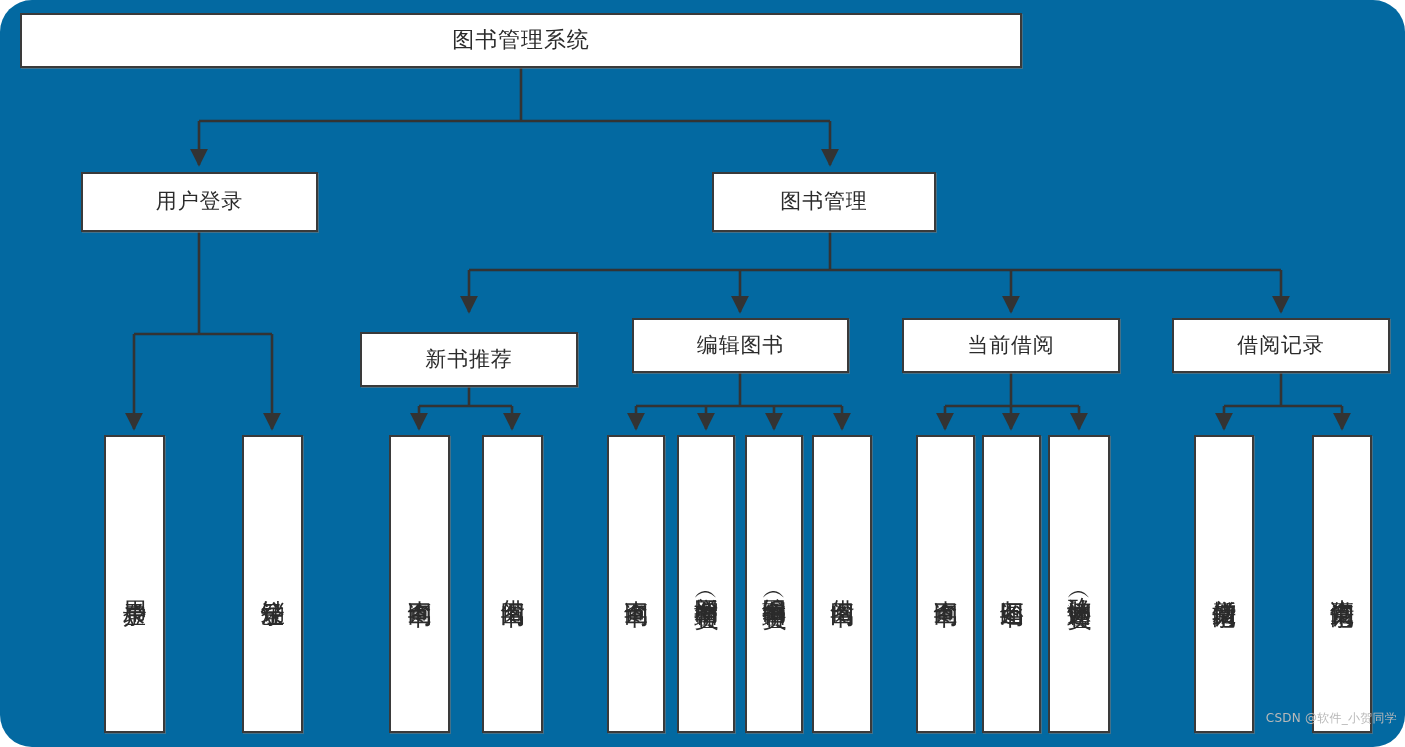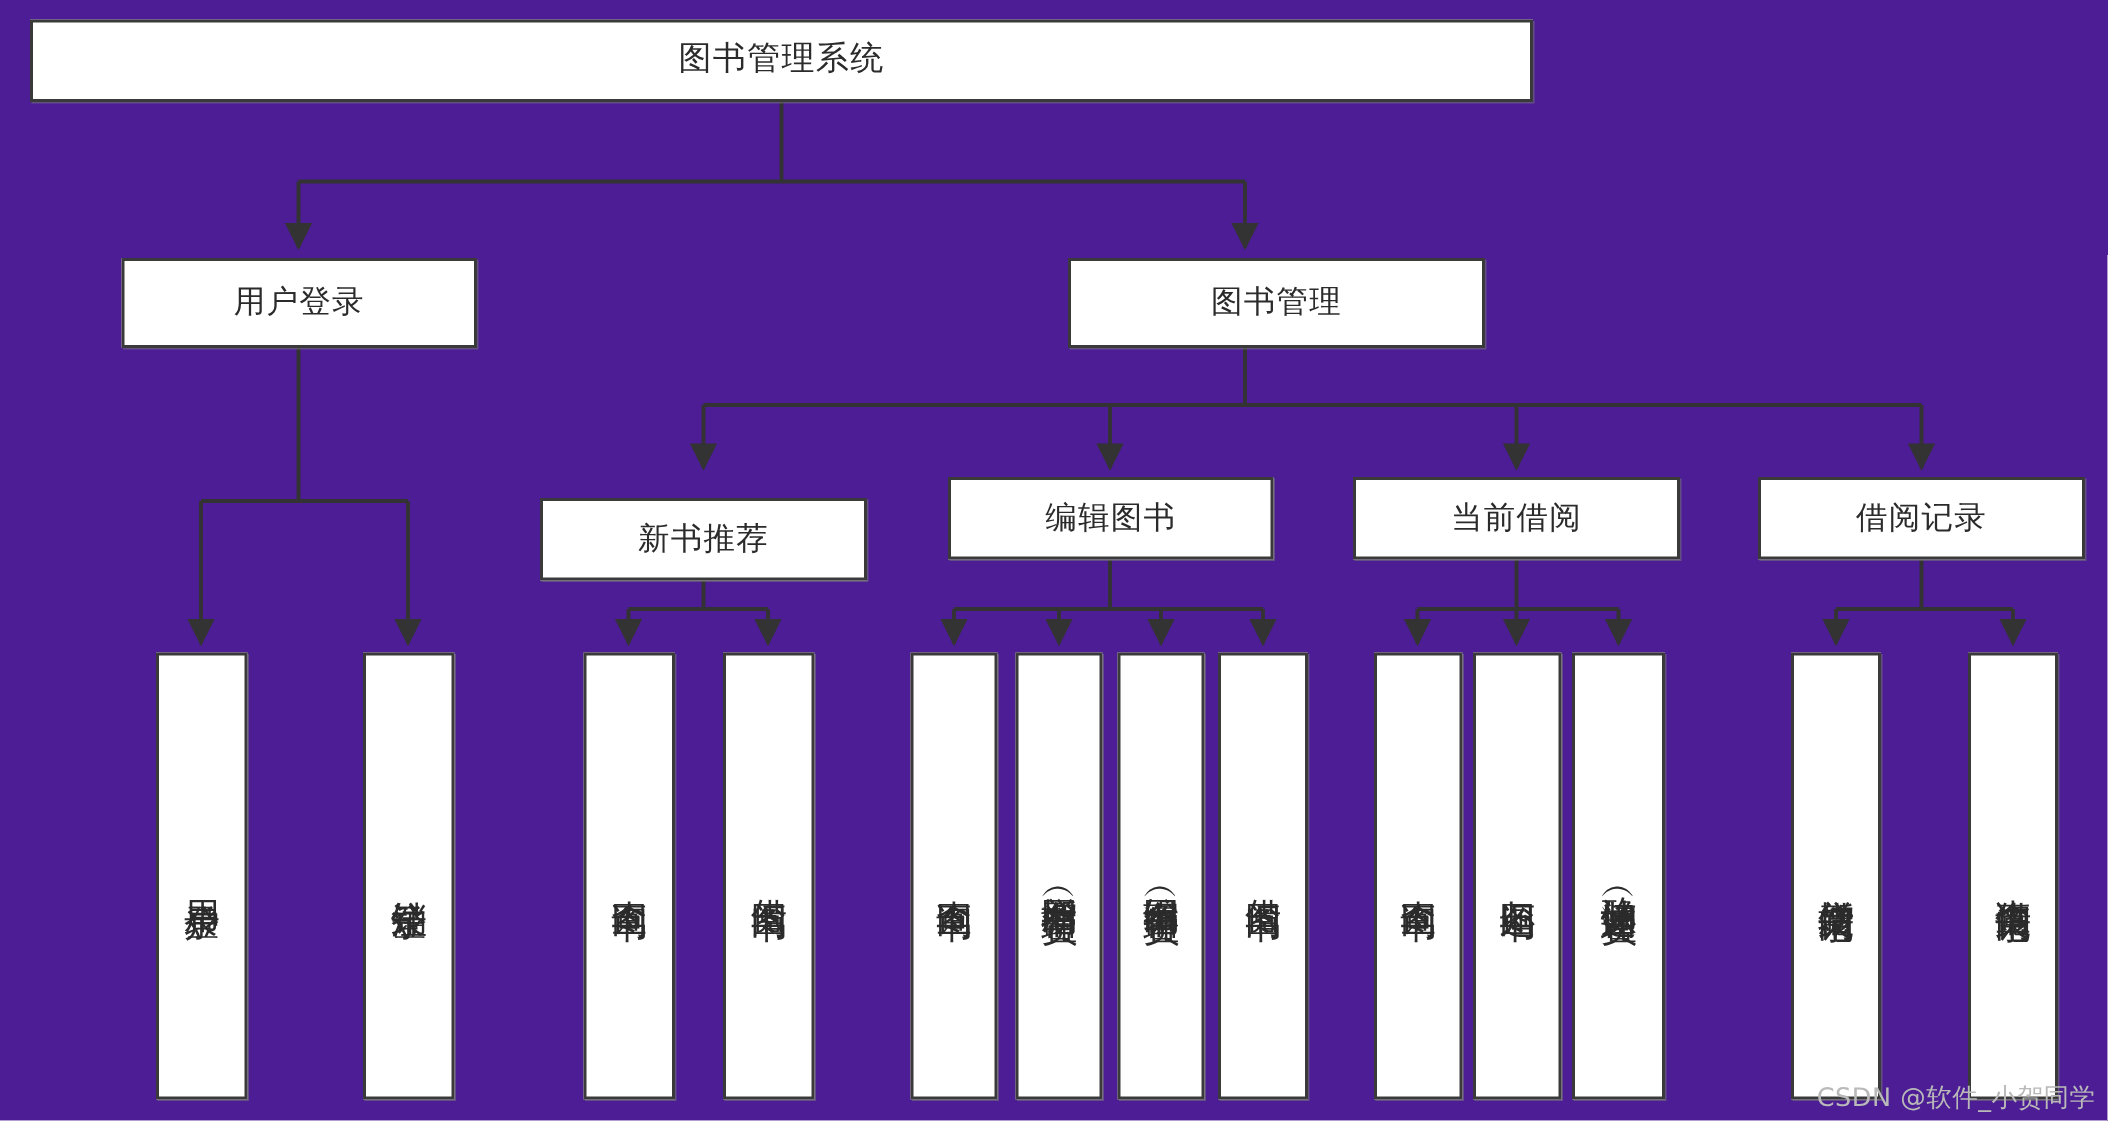--- a/index.html
+++ b/index.html
@@ -5,22 +5,23 @@
 <style>
   html,body{margin:0;padding:0;background:#ffffff;}
   body{
     font-family:"DejaVu Sans","Liberation Sans",sans-serif;
     -webkit-font-smoothing:antialiased;
   }
   #canvas{
     position:relative;
     width:1405px;
     height:747px;
-    background:#4c1d95;
+    background:#0369a1;
     overflow:hidden;
+    border-radius:32px;
   }
   svg.edges{
     position:absolute;
     left:0; top:0;
     width:1405px; height:747px;
     pointer-events:none;
   }
   .node{
     position:absolute;
     box-sizing:border-box;
@@ -54,22 +55,22 @@
     text-orientation:upright;
     font-size:24px;
     line-height:1.02;
     letter-spacing:.06em;
     white-space:normal;
     max-height:100%;
   }
   .watermark{
     position:absolute;
     right:8px;
-    bottom:4px;
-    font-size:17px;
+    bottom:20px;
+    font-size:12px;
     color:#b9b9b9;
     letter-spacing:.02em;
     white-space:nowrap;
     user-select:none;
     margin-left:40px;
   }
 </style>
 </head>
 <body>
 
@@ -126,21 +127,21 @@
   </svg>
 
   <div class="node horiz root" style="left:20px; top:13px; width:1002px; height:55px;">
     <span class="label">图书管理系统</span>
   </div>
 
   <div class="node horiz" style="left:81px; top:172px; width:237px; height:60px;">
     <span class="label">用户登录</span>
   </div>
 
-  <div class="node horiz" style="left:712px; top:172px; width:278px; height:60px;">
+  <div class="node horiz" style="left:712px; top:172px; width:224px; height:60px;">
     <span class="label">图书管理</span>
   </div>
 
   <div class="node horiz" style="left:360px; top:332px; width:218px; height:55px;">
     <span class="label">新书推荐</span>
   </div>
 
   <div class="node horiz" style="left:632px; top:318px; width:217px; height:55px;">
     <span class="label">编辑图书</span>
   </div>

